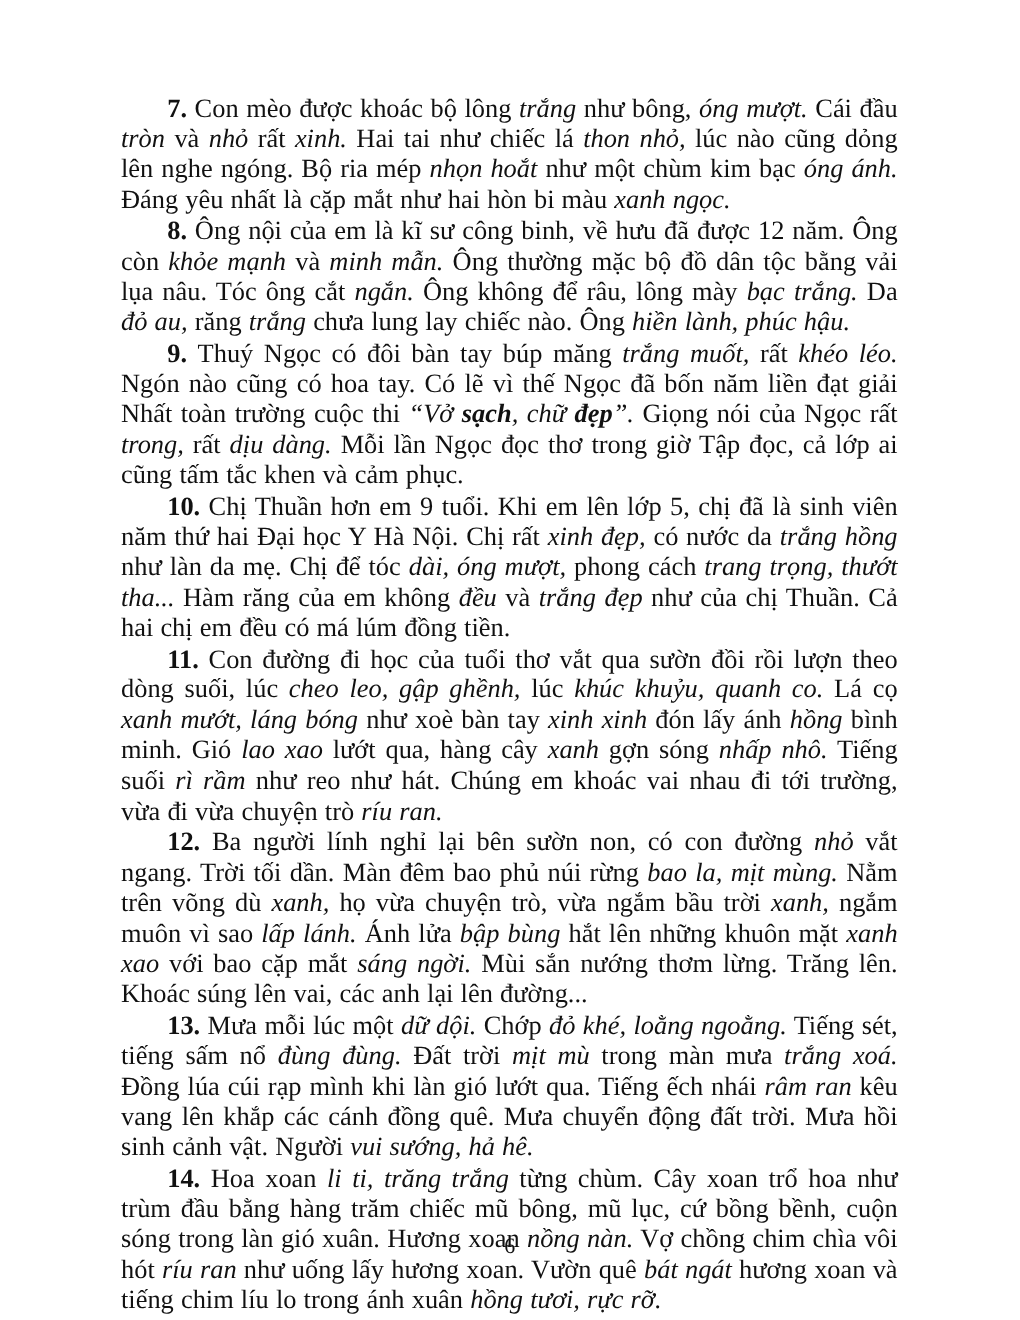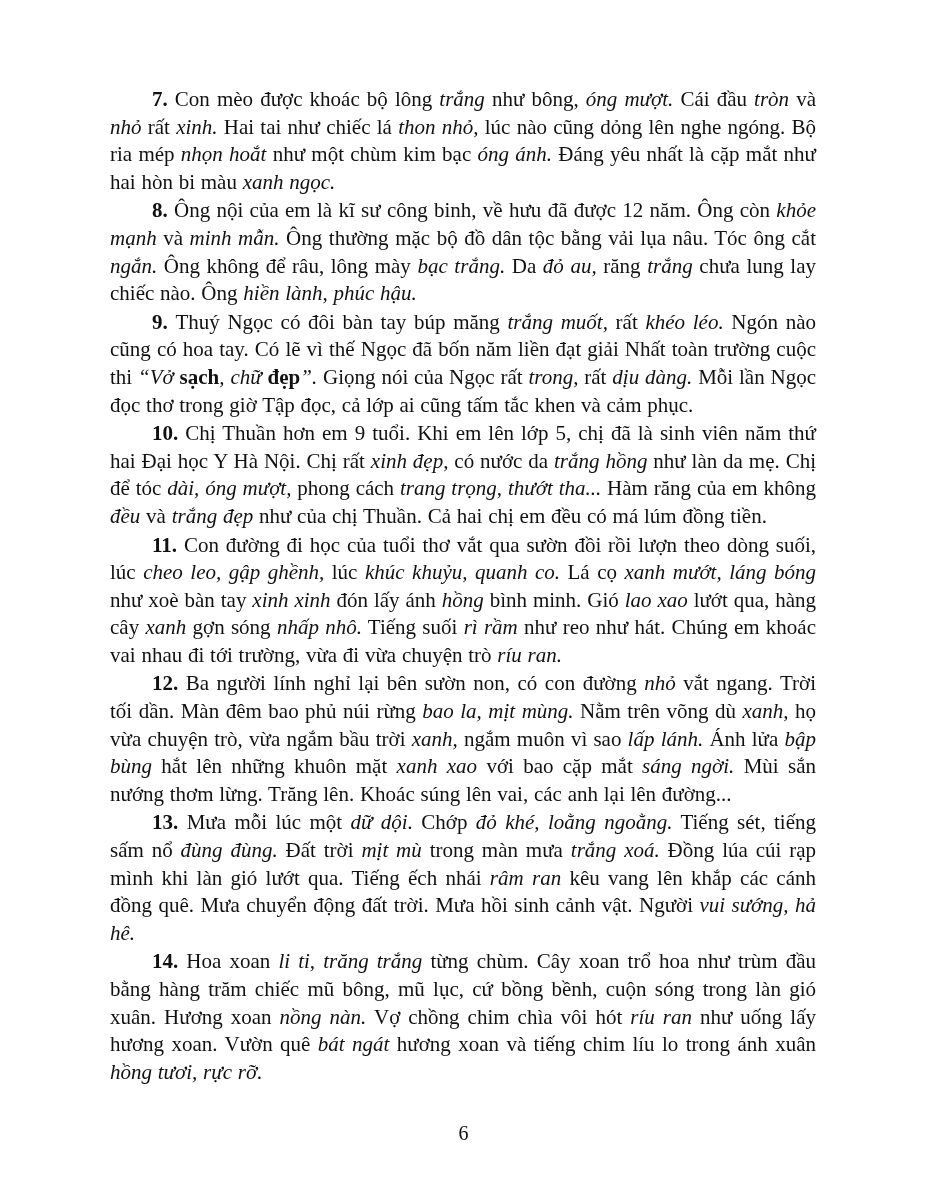--- a/index.html
+++ b/index.html
@@ -19,29 +19,29 @@
   .doc-body {
     position: absolute;
     left: 110px;
     top: 86px;
     width: 706px;
   }
   .doc-body p {
     margin: 0 0 1px 0;
     text-indent: 42px;
     text-align: justify;
-    font-size: 21px;
+    font-size: 24px;
     line-height: 27.6px;
     word-spacing: 0.5px;
   }
   .doc-body p b {
     font-weight: bold;
   }
   .seg-i { font-style: italic; }
-  .seg-bi { font-weight: bold; }
+  .seg-bi { font-style: italic; font-weight: bold; }
   .page-number {
     position: absolute;
     left: 0;
     top: 1122px;
     width: 100%;
     text-align: center;
     font-size: 20px;
     color: #111111;
   }
 </style>

